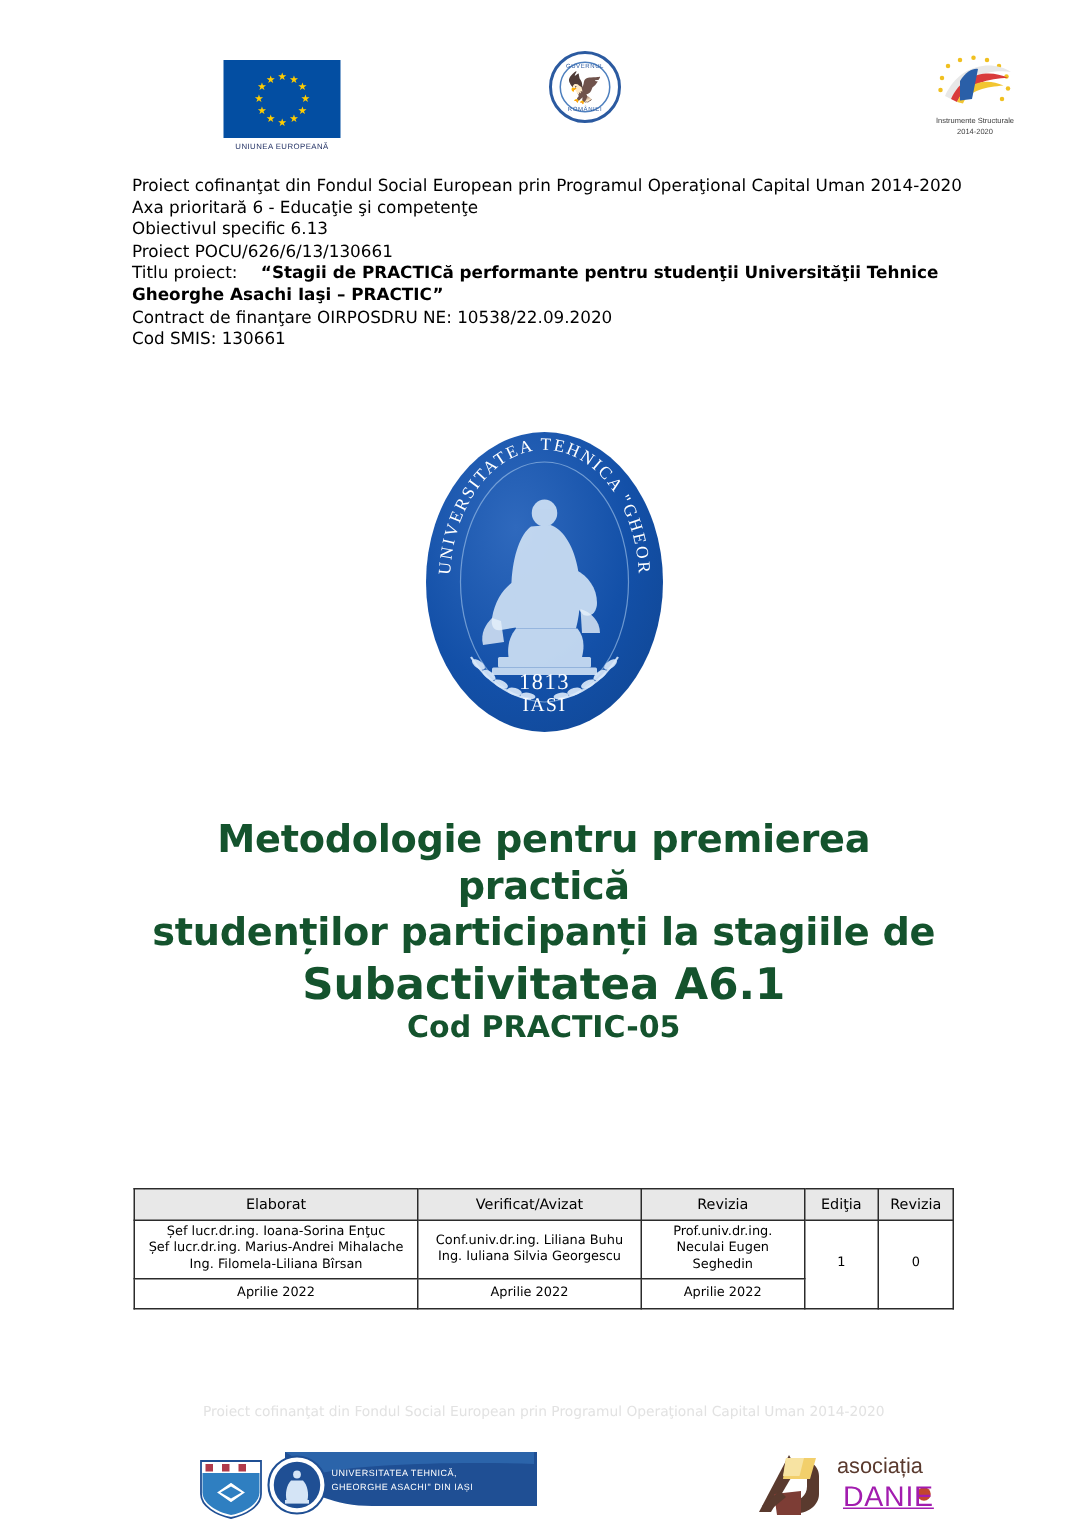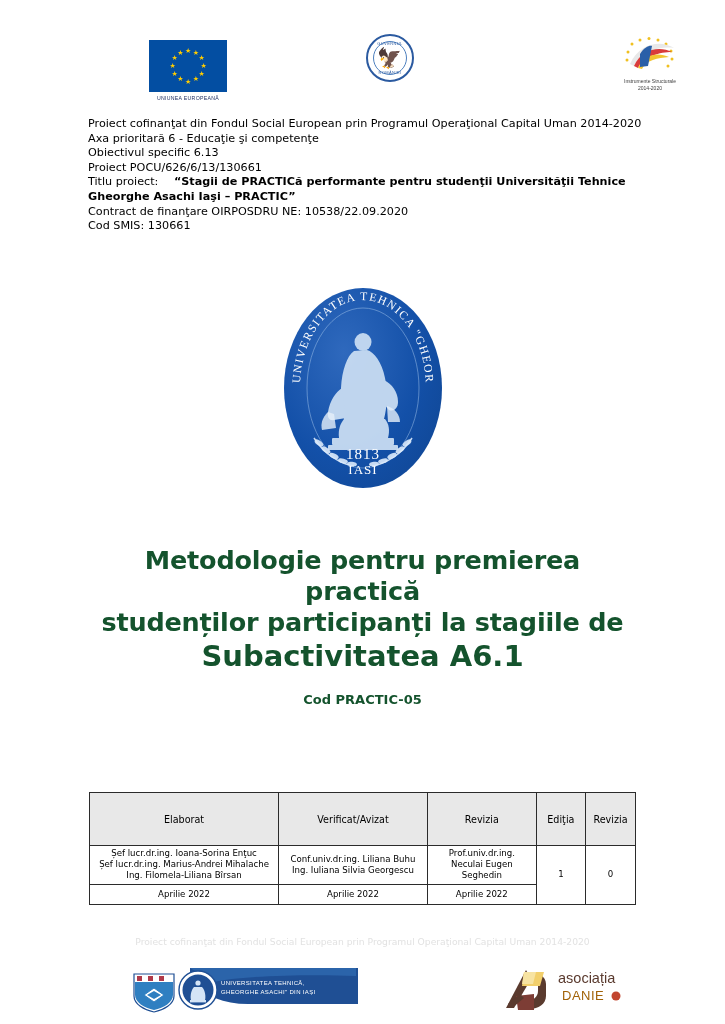--- a/index.html
+++ b/index.html
@@ -165,23 +165,23 @@
     font-size: 25.5px;
     line-height: 31px;
     letter-spacing: -0.2px;
   }
   .title-sub {
     font-size: 29px;
     line-height: 32px;
     margin-top: 2px;
   }
   .title-code {
-    font-size: 13px;
+    font-size: 20px;
     line-height: 20px;
-    margin-top: 18px;
+    margin-top: 2px;
   }
 
   
   .sig-table-wrap {
     position: absolute;
     left: 89px;
     top: 792px;
     width: 547px;
   }
   table.sig-table {
@@ -193,21 +193,21 @@
     border: 1px solid #2b2b2b;
     text-align: center;
     vertical-align: middle;
     font-weight: normal;
     padding: 2px 3px;
   }
   table.sig-table thead td {
     background: #e8e8e8;
     font-size: 9.6px;
     height: 16px;
-    padding: 18px 3px;
+    padding: 2px 3px;
   }
   table.sig-table tbody td {
     font-size: 8.6px;
     line-height: 11.2px;
   }
   .cell-names { width: 198px; }
   .cell-verif { width: 150px; }
   .cell-aprob { width: 106px; }
   .cell-num   { width: 44px; font-size: 9px; }
   .row-date td { height: 15px; font-size: 8.8px; }
@@ -260,24 +260,25 @@
   .danie-w1 {
     position: absolute;
     left: 58px; top: 4px;
     font-size: 14.5px;
     color: #5a3a2e;
     font-family: "Liberation Sans", sans-serif;
   }
   .danie-w2 {
     position: absolute;
     left: 62px; top: 22px;
-    font-size: 13px;
-    color: #a16207;
+    font-size: 19px;
+    color: #a21caf;
     letter-spacing: 0.5px;
     font-family: "Liberation Sans", sans-serif;
+    text-decoration: underline;
   }
 </style>
 </head>
 <body>
 
 <div class="page">
 
   <div class="logo-band">
 
     <div class="logo-slot logo-eu">

